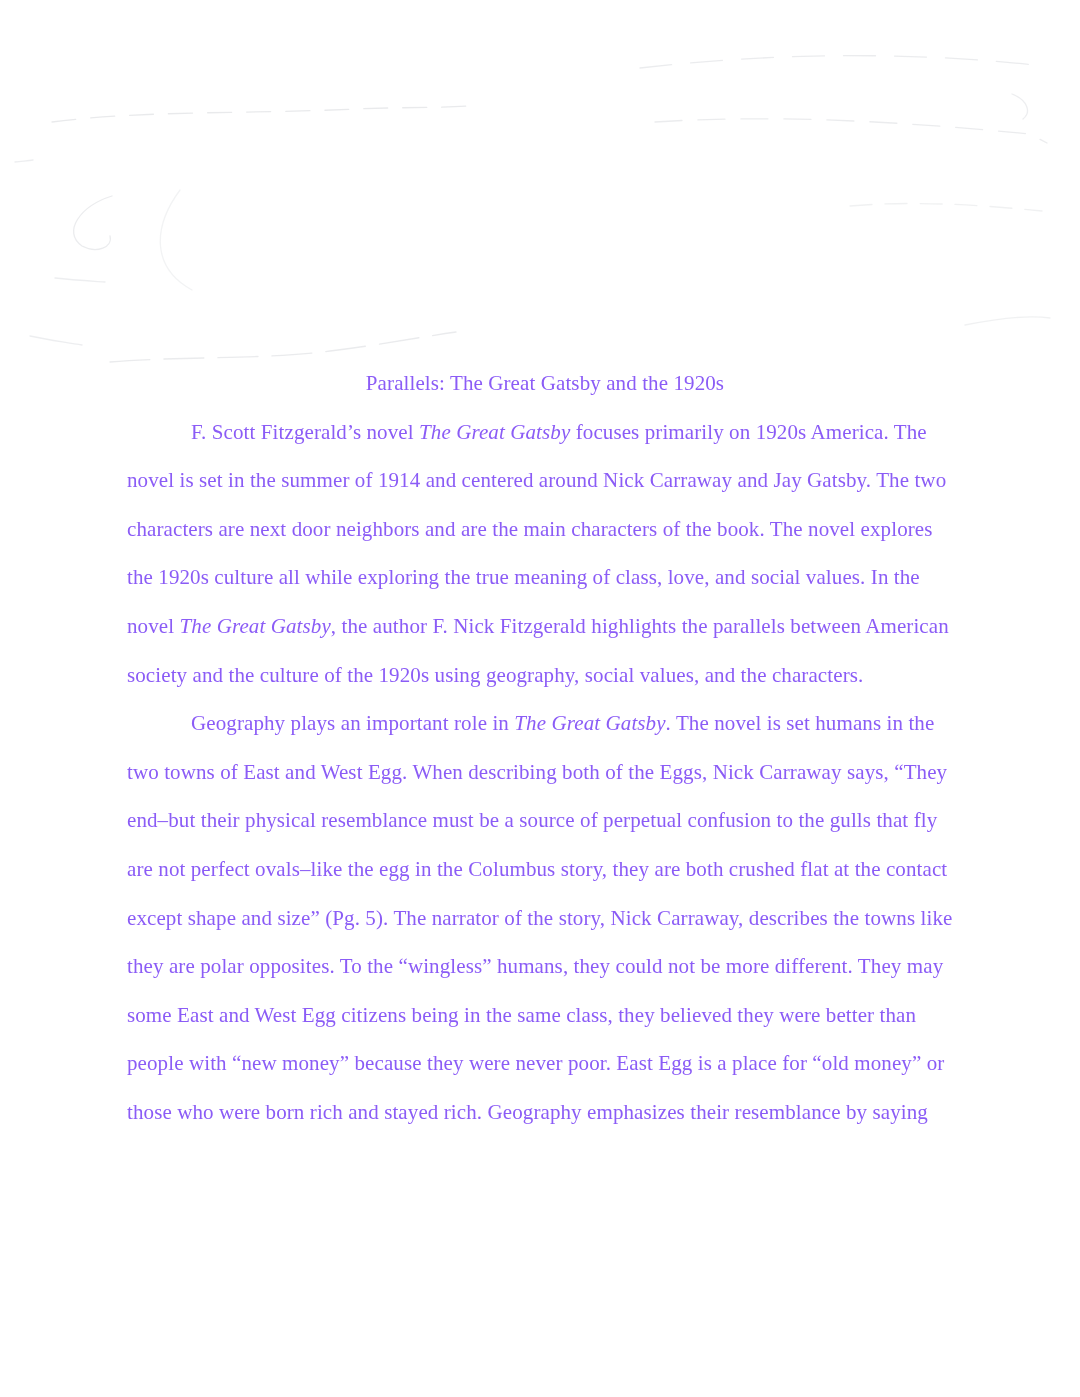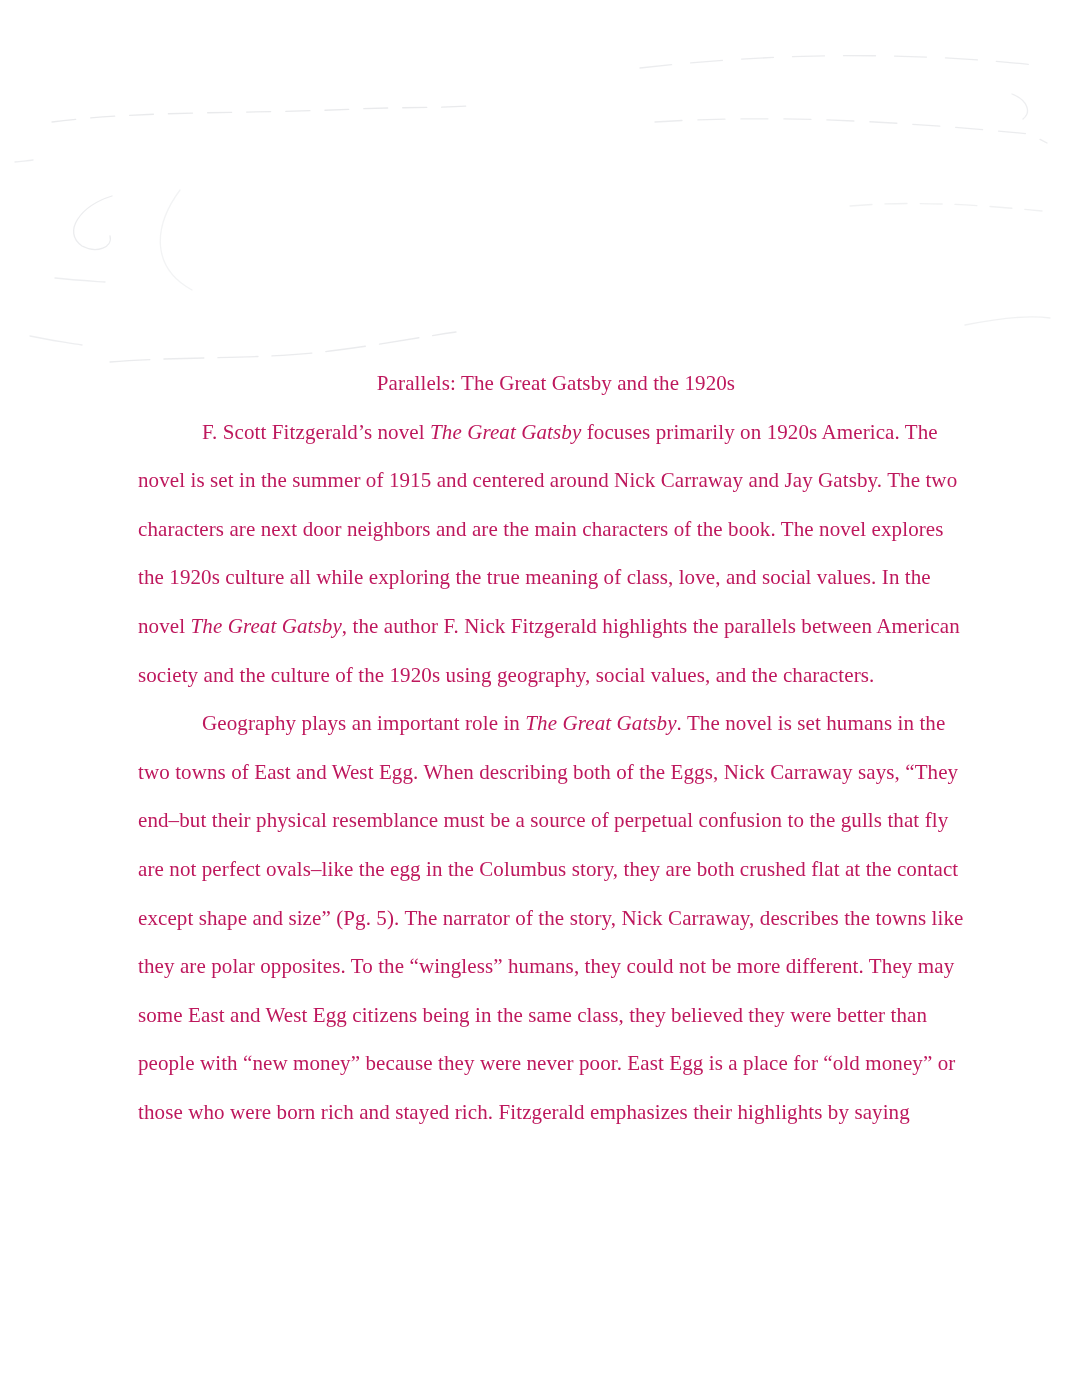--- a/index.html
+++ b/index.html
@@ -15,27 +15,27 @@
     overflow: hidden;
     font-family: "Liberation Serif", "DejaVu Serif", serif;
   }
   .artifacts {
     position: absolute;
     left: 0;
     top: 0;
   }
   .text-block {
     position: absolute;
-    left: 138px;
+    left: 127px;
     top: 359px;
     width: 836px;
     font-size: 21px;
     line-height: 48.6px;
     letter-spacing: 0.1px;
-    color: #be185d;
+    color: #8b5cf6;
     text-align: left;
   }
   .line {
     height: 48.6px;
     white-space: nowrap;
   }
   .line.title {
     text-align: center;
   }
   .line.indent {
@@ -65,30 +65,30 @@
       <path d="M110,362 C180,356 260,360 330,351 C380,345 420,337 456,332" stroke-opacity="0.36" stroke-dasharray="40 14"></path>
       <path d="M850,206 C920,200 990,206 1042,211" stroke-opacity="0.26" stroke-dasharray="22 13"></path>
       <path d="M965,325 C1000,318 1030,315 1050,318" stroke-opacity="0.26"></path>
     </g>
   </svg>
 
   <div class="text-block">
     <div class="line title">Parallels: The Great Gatsby and the 1920s</div>
     <div id="essay-body">
         <div class="line indent"><span>F. Scott Fitzgerald’s novel </span><span class="it">The Great Gatsby</span><span> focuses primarily on 1920s America. The</span></div>
-        <div class="line"><span>novel is set in the summer of 1915 and centered around Nick Carraway and Jay Gatsby. The two</span></div>
+        <div class="line"><span>novel is set in the summer of 1914 and centered around Nick Carraway and Jay Gatsby. The two</span></div>
         <div class="line"><span>characters are next door neighbors and are the main characters of the book. The novel explores</span></div>
         <div class="line"><span>the 1920s culture all while exploring the true meaning of class, love, and social values. In the</span></div>
         <div class="line"><span>novel </span><span class="it">The Great Gatsby</span><span>, the author F. Nick Fitzgerald highlights the parallels between American</span></div>
         <div class="line"><span>society and the culture of the 1920s using geography, social values, and the characters.</span></div>
         <div class="line indent"><span>Geography plays an important role in </span><span class="it">The Great Gatsby</span><span>. The novel is set humans in the</span></div>
         <div class="line"><span>two towns of East and West Egg. When describing both of the Eggs, Nick Carraway says, “They</span></div>
         <div class="line"><span>end–but their physical resemblance must be a source of perpetual confusion to the gulls that fly</span></div>
         <div class="line"><span>are not perfect ovals–like the egg in the Columbus story, they are both crushed flat at the contact</span></div>
         <div class="line"><span>except shape and size” (Pg. 5). The narrator of the story, Nick Carraway, describes the towns like</span></div>
         <div class="line"><span>they are polar opposites. To the “wingless” humans, they could not be more different. They may</span></div>
         <div class="line"><span>some East and West Egg citizens being in the same class, they believed they were better than</span></div>
         <div class="line"><span>people with “new money” because they were never poor. East Egg is a place for “old money” or</span></div>
-        <div class="line"><span>those who were born rich and stayed rich. Fitzgerald emphasizes their highlights by saying</span></div>
+        <div class="line"><span>those who were born rich and stayed rich. Geography emphasizes their resemblance by saying</span></div>
       </div>
   </div>
 
 </div>
 
 </body></html>

